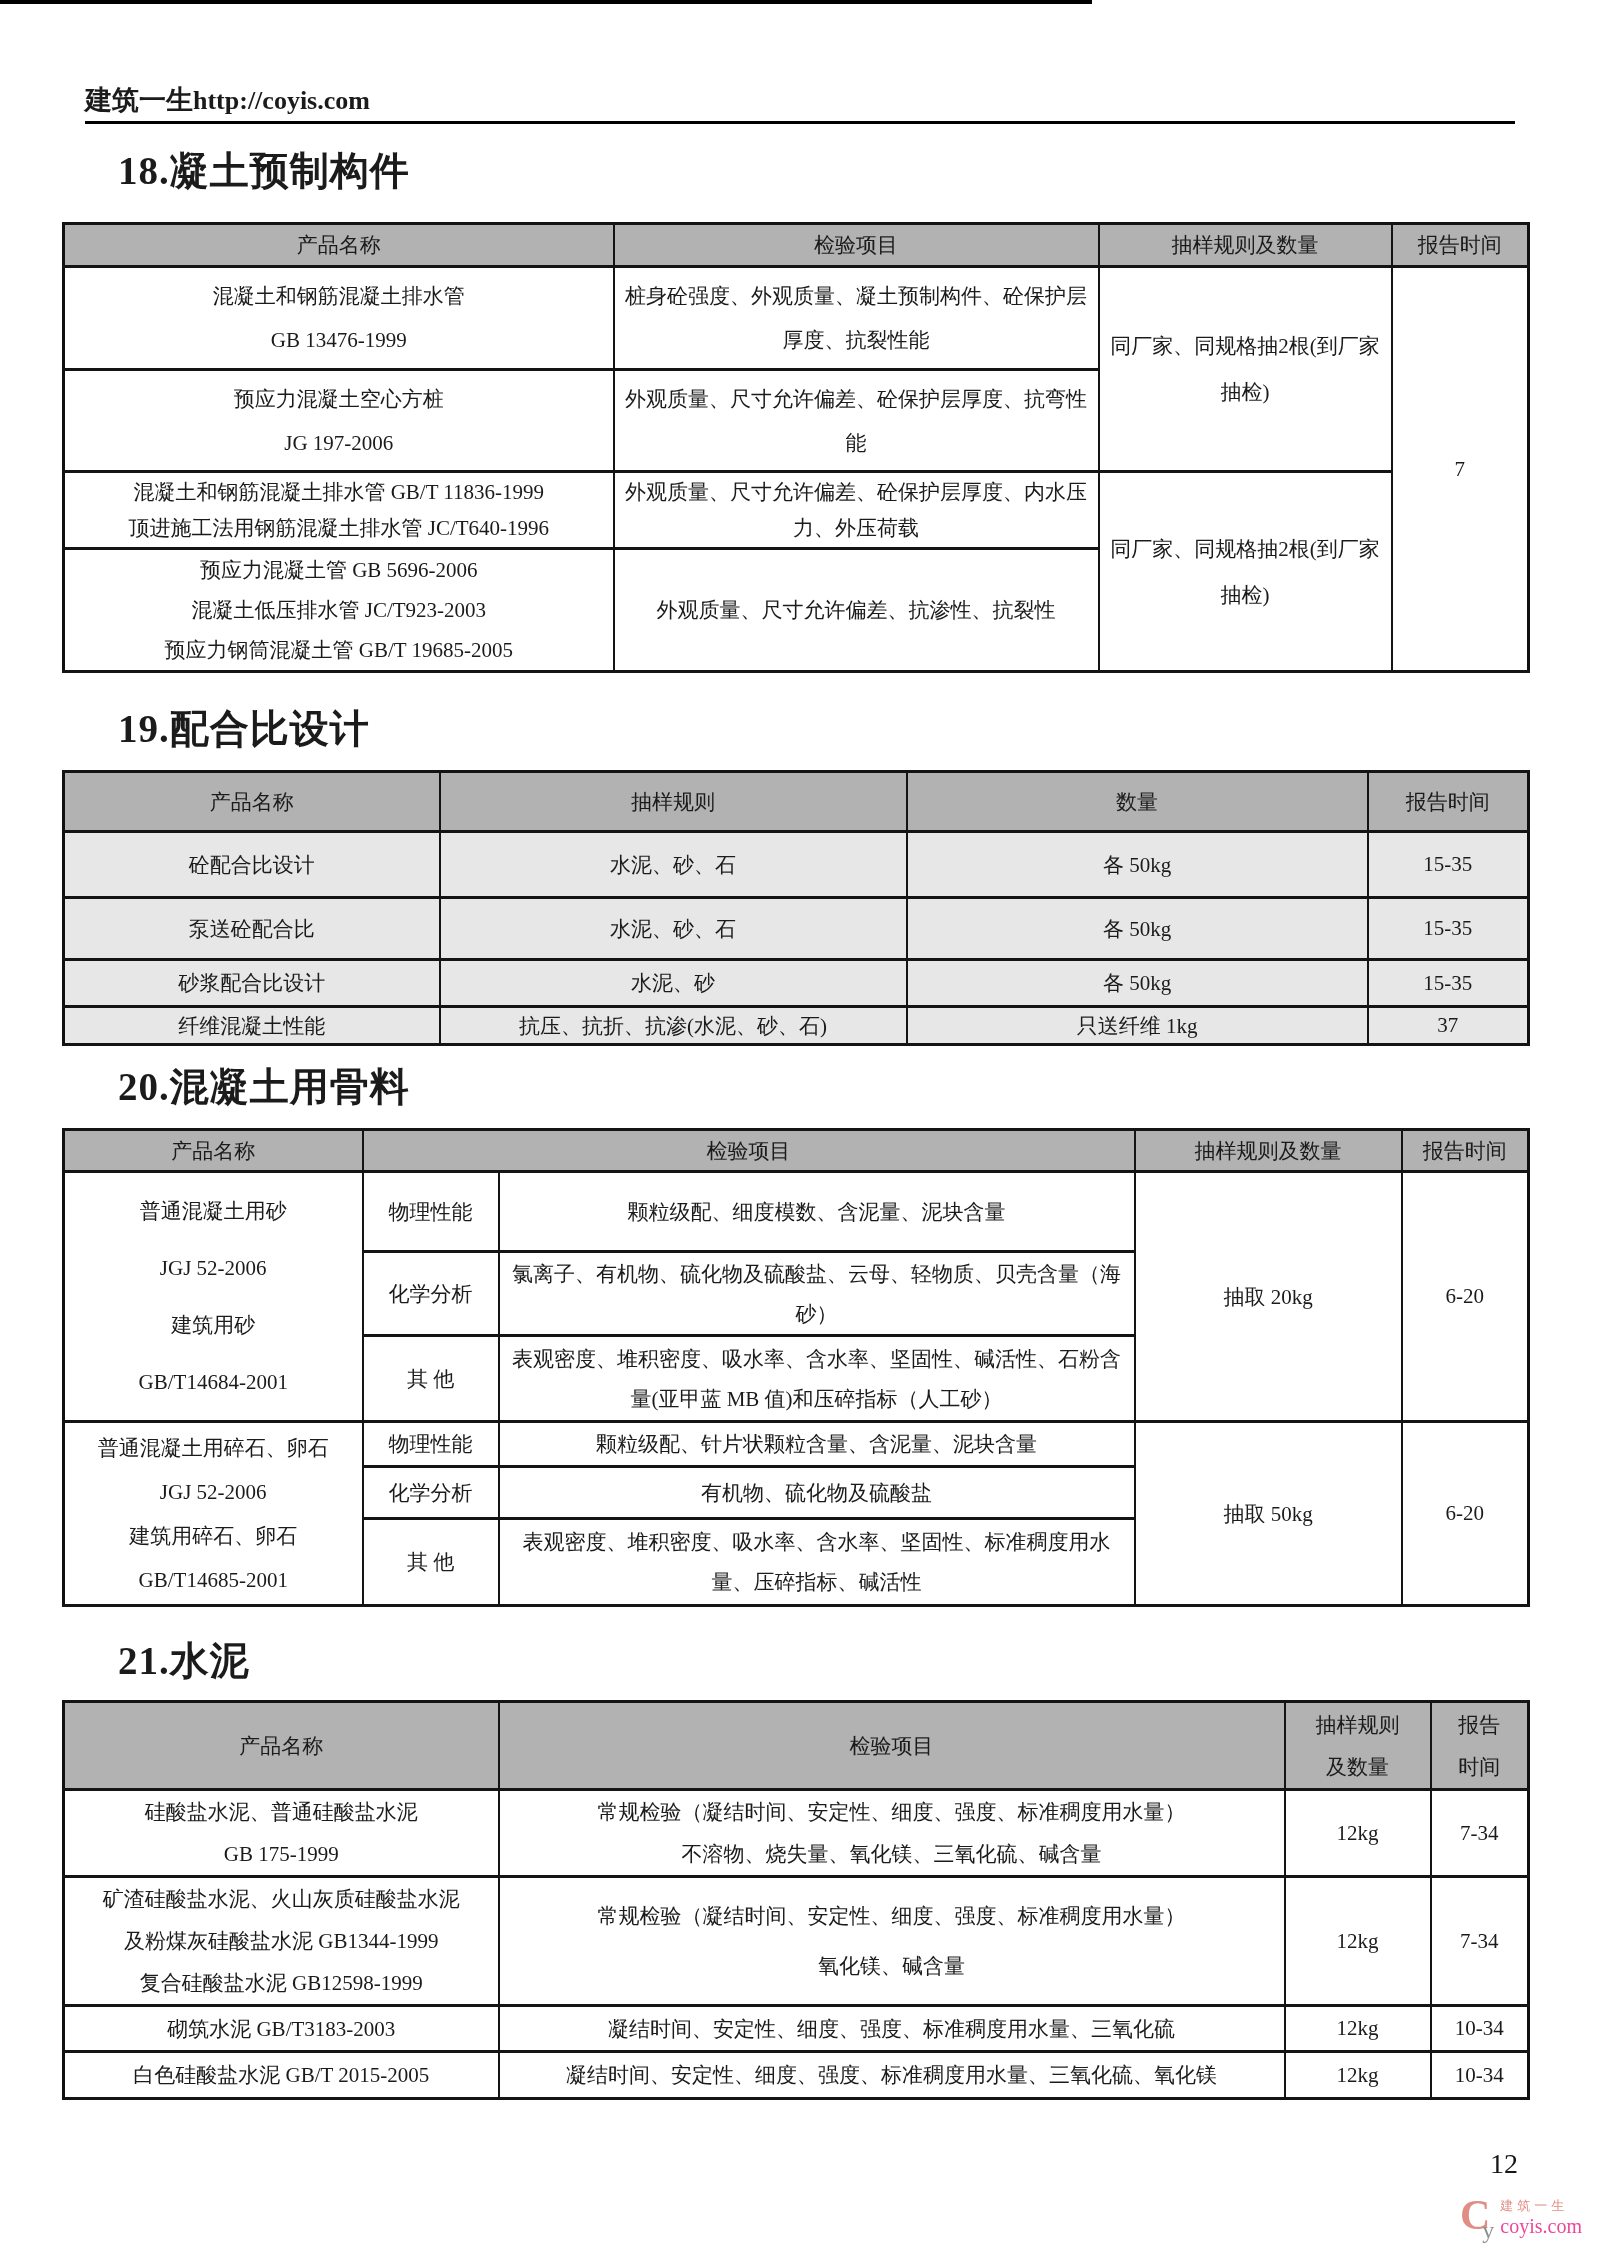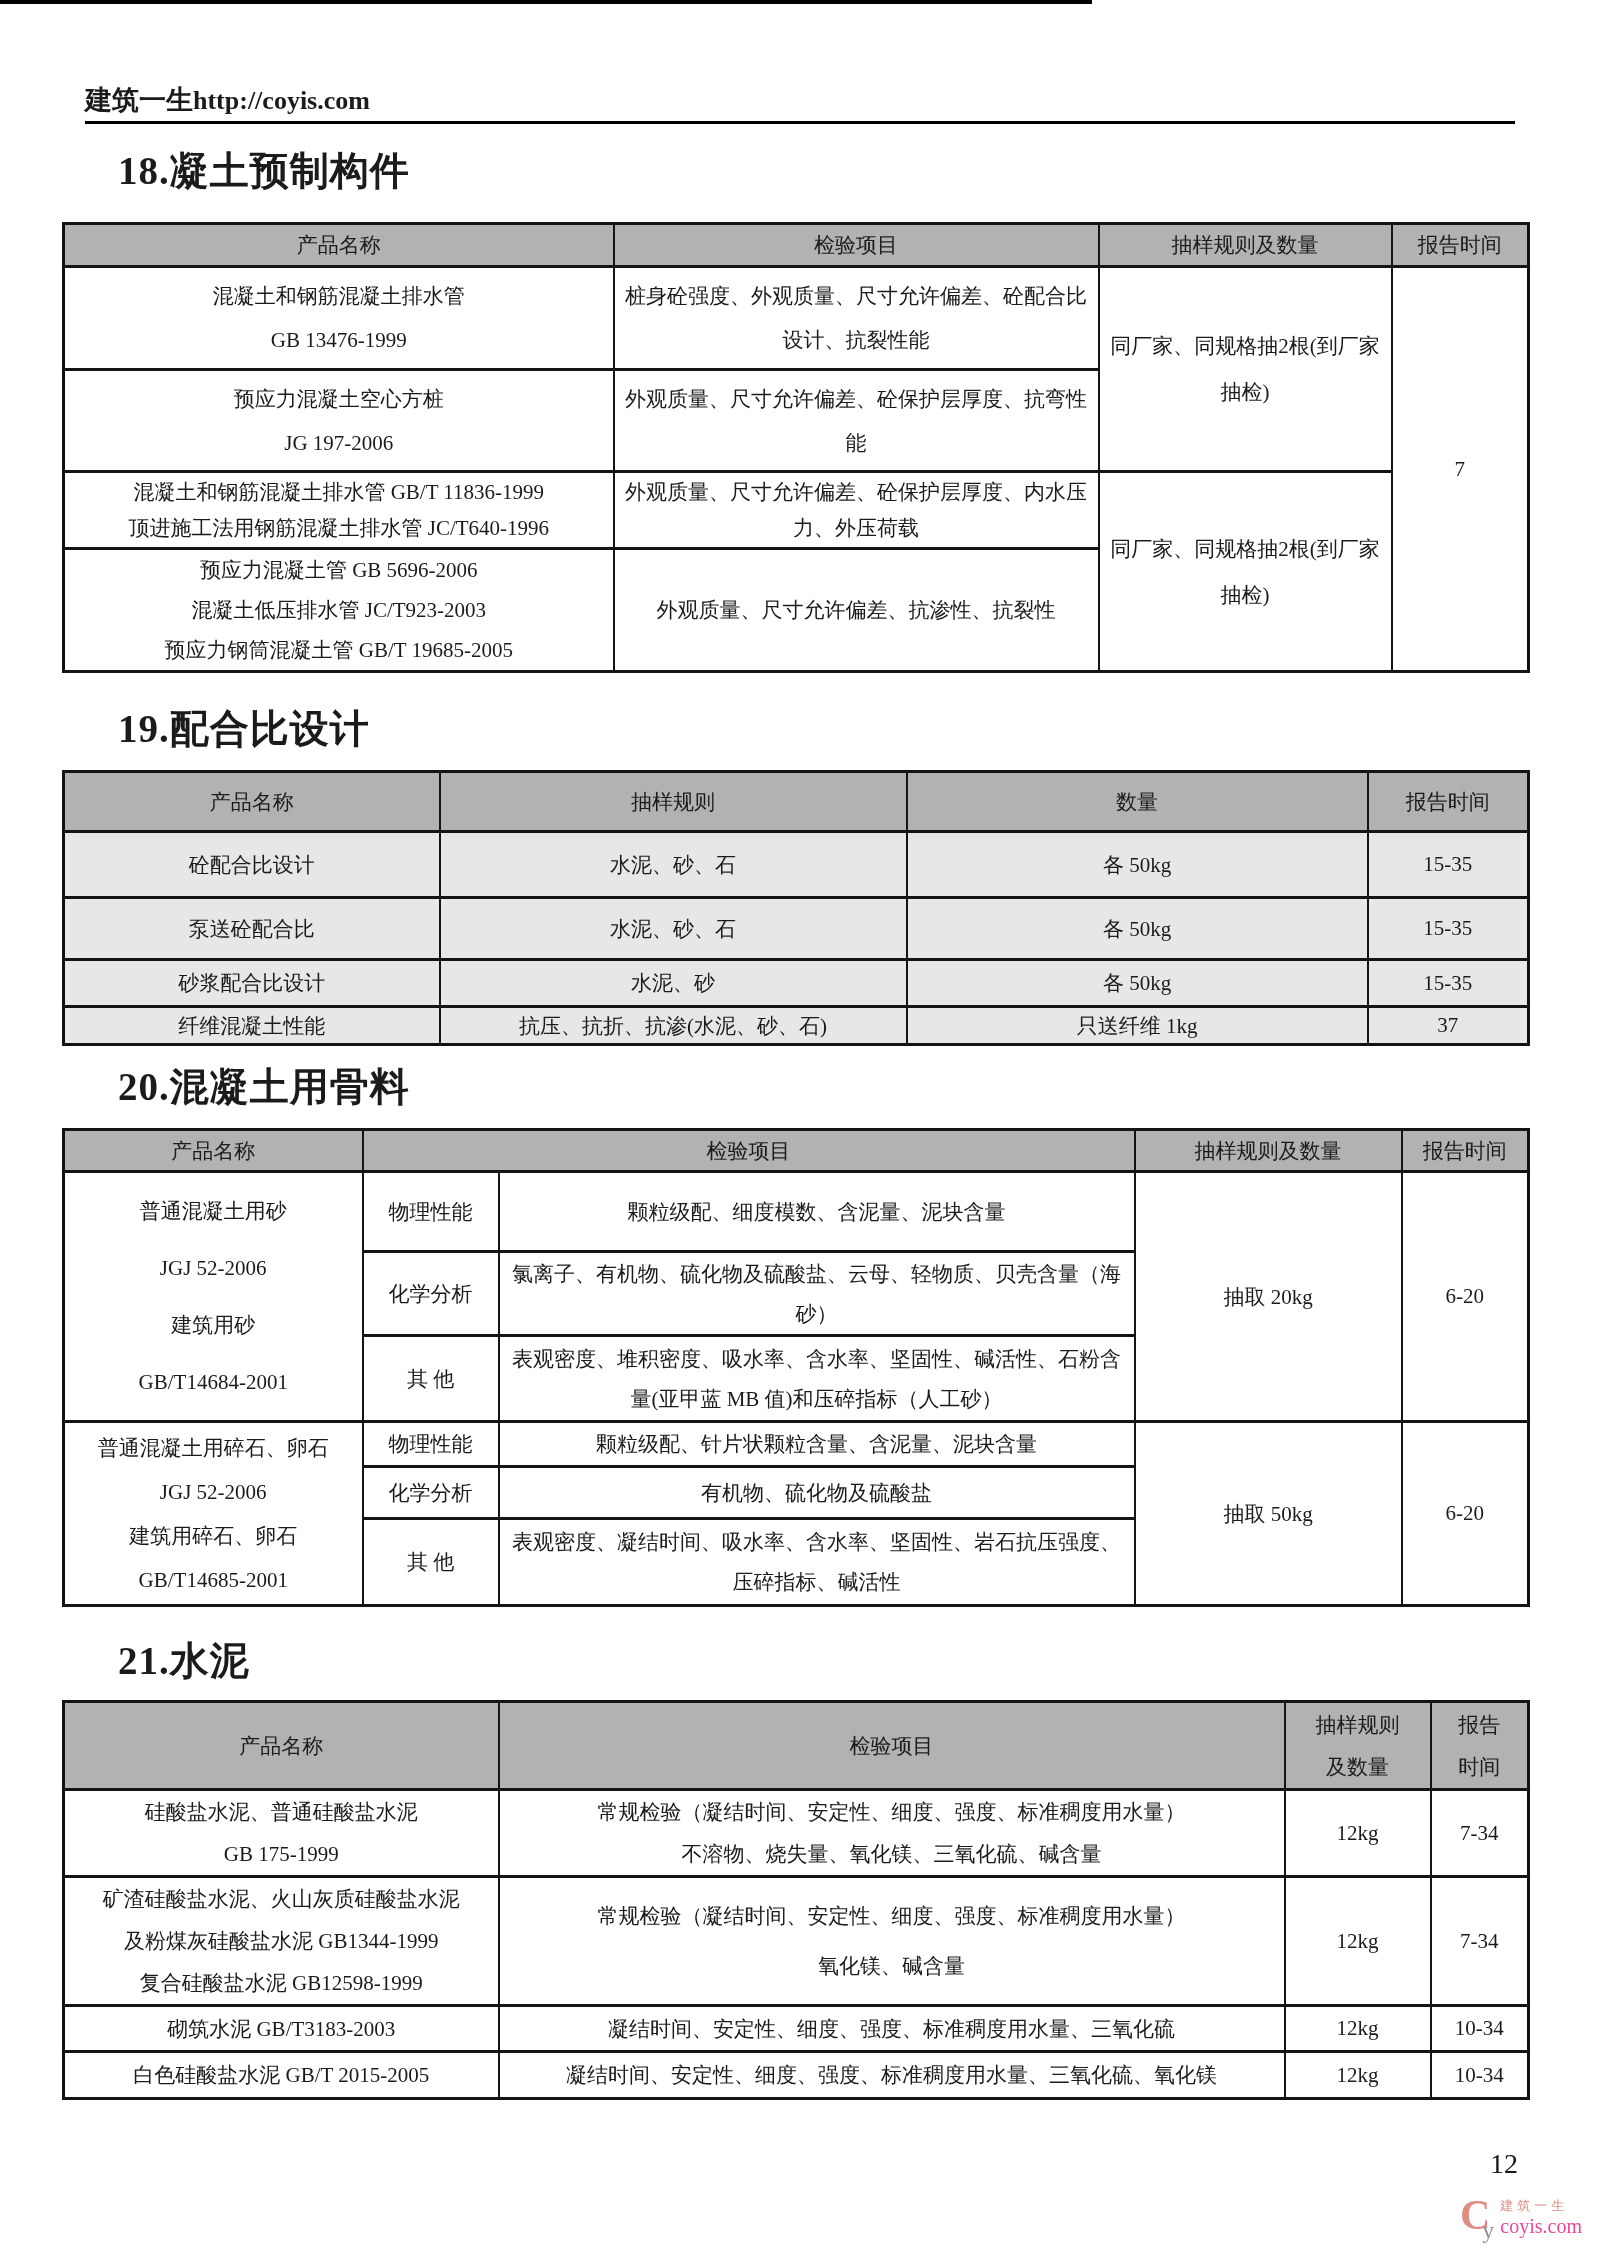--- a/index.html
+++ b/index.html
@@ -68,21 +68,21 @@
     <th>产品名称</th>
     <th>检验项目</th>
     <th>抽样规则及数量</th>
     <th>报告时间</th>
   </tr>
   <tr style="height:103px">
     <td>
       <div class="lh44">混凝土和钢筋混凝土排水管</div>
       <div class="lh44">GB 13476-1999</div>
     </td>
-    <td class="pad26 lh44">桩身砼强度、外观质量、尺寸允许偏差、砼配合比设计、抗裂性能</td>
+    <td class="pad26 lh44">桩身砼强度、外观质量、凝土预制构件、砼保护层厚度、抗裂性能</td>
     <td rowspan="2" class="lh46">同厂家、同规格抽2根(到厂家抽检)</td>
     <td rowspan="4">7</td>
   </tr>
   <tr style="height:102px">
     <td>
       <div class="lh44">预应力混凝土空心方桩</div>
       <div class="lh44">JG 197-2006</div>
     </td>
     <td class="pad26 lh44">外观质量、尺寸允许偏差、砼保护层厚度、抗弯性能</td>
   </tr>
@@ -196,21 +196,21 @@
     <td class="pad48">颗粒级配、针片状颗粒含量、含泥量、泥块含量</td>
     <td rowspan="3">抽取 50kg</td>
     <td rowspan="3">6-20</td>
   </tr>
   <tr style="height:52px">
     <td>化学分析</td>
     <td class="pad48">有机物、硫化物及硫酸盐</td>
   </tr>
   <tr style="height:87px">
     <td>其 他</td>
-    <td class="pad48 lh40">表观密度、凝结时间、吸水率、含水率、坚固性、岩石抗压强度、压碎指标、碱活性</td>
+    <td class="pad48 lh40">表观密度、堆积密度、吸水率、含水率、坚固性、标准稠度用水量、压碎指标、碱活性</td>
   </tr>
 </tbody>
   </table>
 
 <div class="abs sec-title" style="left:118px;top:1634px;">21.水泥</div>
 
 <table class="abs doc" style="left:62px;top:1700px;">
   <colgroup>
       <col style="width:435px">
       <col style="width:786px">

